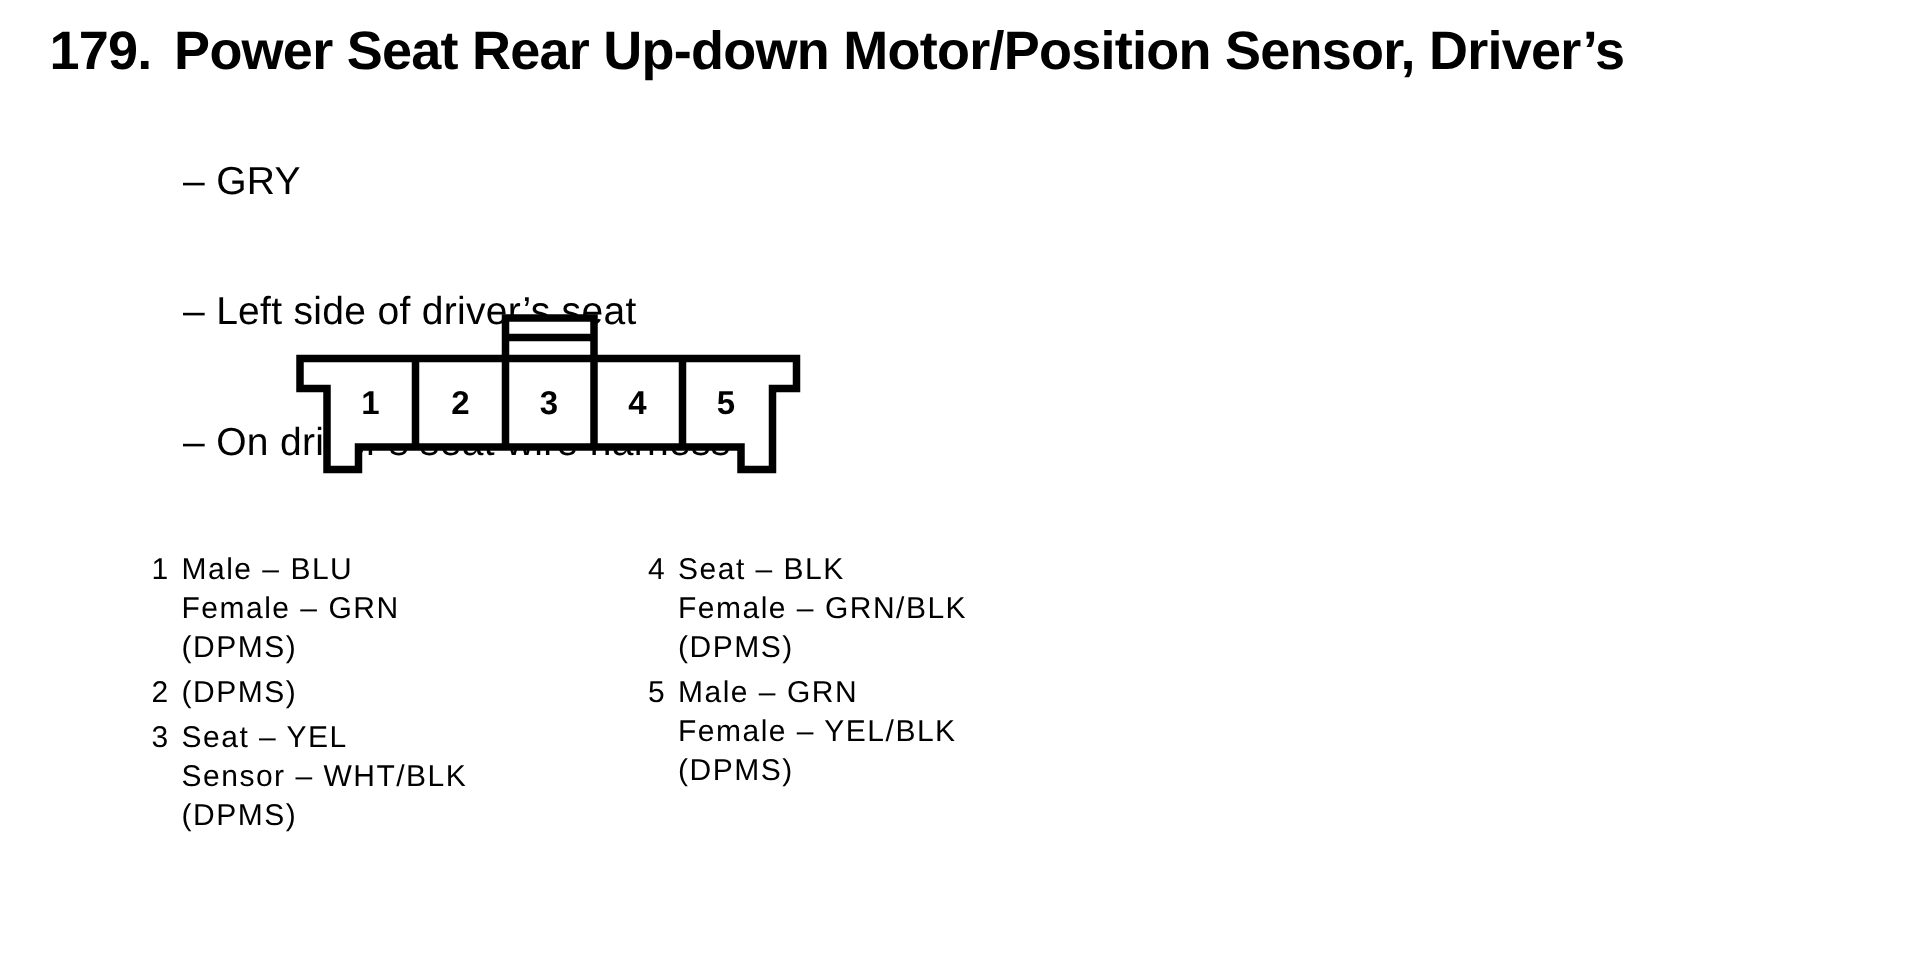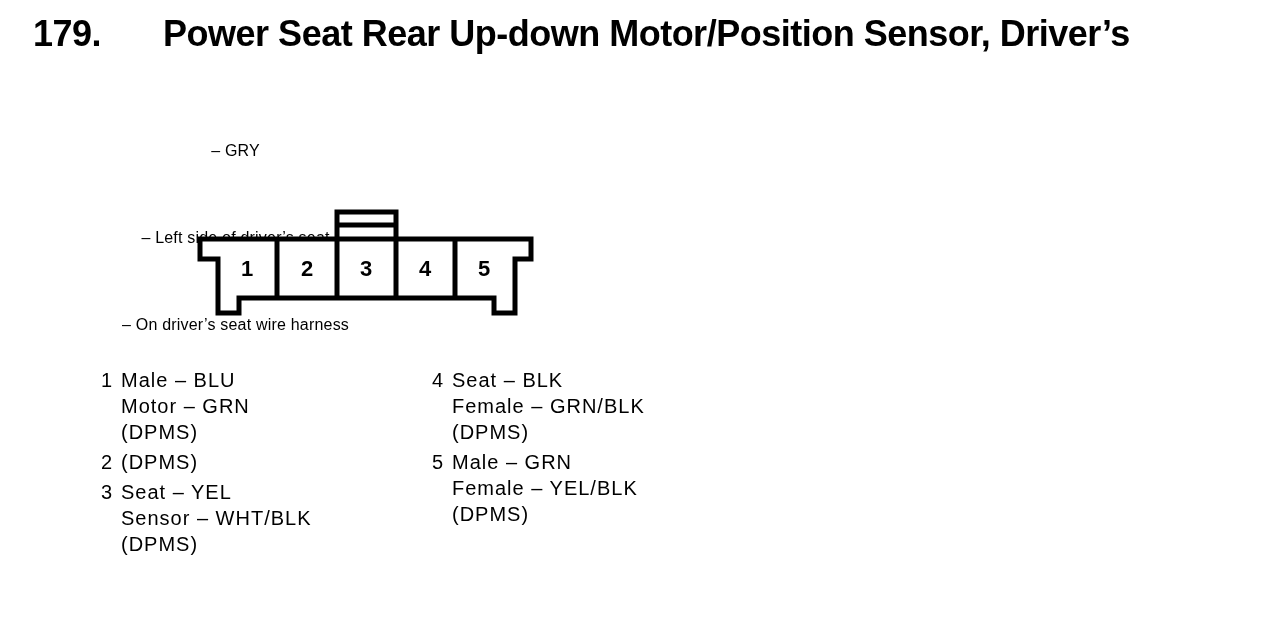--- a/index.html
+++ b/index.html
@@ -15,32 +15,30 @@
   .titlebar{
     position:absolute;
     left:33px;
     top:13px;
     display:flex;
     align-items:baseline;
     font-weight:bold;
     font-size:36px;
     letter-spacing:-0.5px;
     white-space:nowrap;
-    gap:47px;
   }
   .titlebar .num{margin-right:15px;}
   .details{
     position:absolute;
     left:122px;
-    top:78px;
-    font-size:16px;
+    top:48px;
+    font-size:26px;
     line-height:29px;
     letter-spacing:0.2px;
     white-space:pre;
-    text-align:center;
   }
   .connector{
     position:absolute;
     left:195px;
     top:205px;
     width:345px;
     height:115px;
   }
   .connector text{
     font-family:"Liberation Sans", sans-serif;
@@ -95,21 +93,21 @@
     <text x="171" y="71">3</text>
     <text x="230" y="71">4</text>
     <text x="289" y="71">5</text>
   </svg>
 
   <div class="pin-col col-left">
     <div class="pin">
       <span class="pin-num">1</span>
       <div class="pin-lines">
         <div>Male – BLU</div>
-        <div>Motor – GRN</div>
+        <div>Female – GRN</div>
         <div>(DPMS)</div>
       </div>
     </div>
     <div class="pin">
       <span class="pin-num">2</span>
       <div class="pin-lines">
         <div>(DPMS)</div>
       </div>
     </div>
     <div class="pin">

